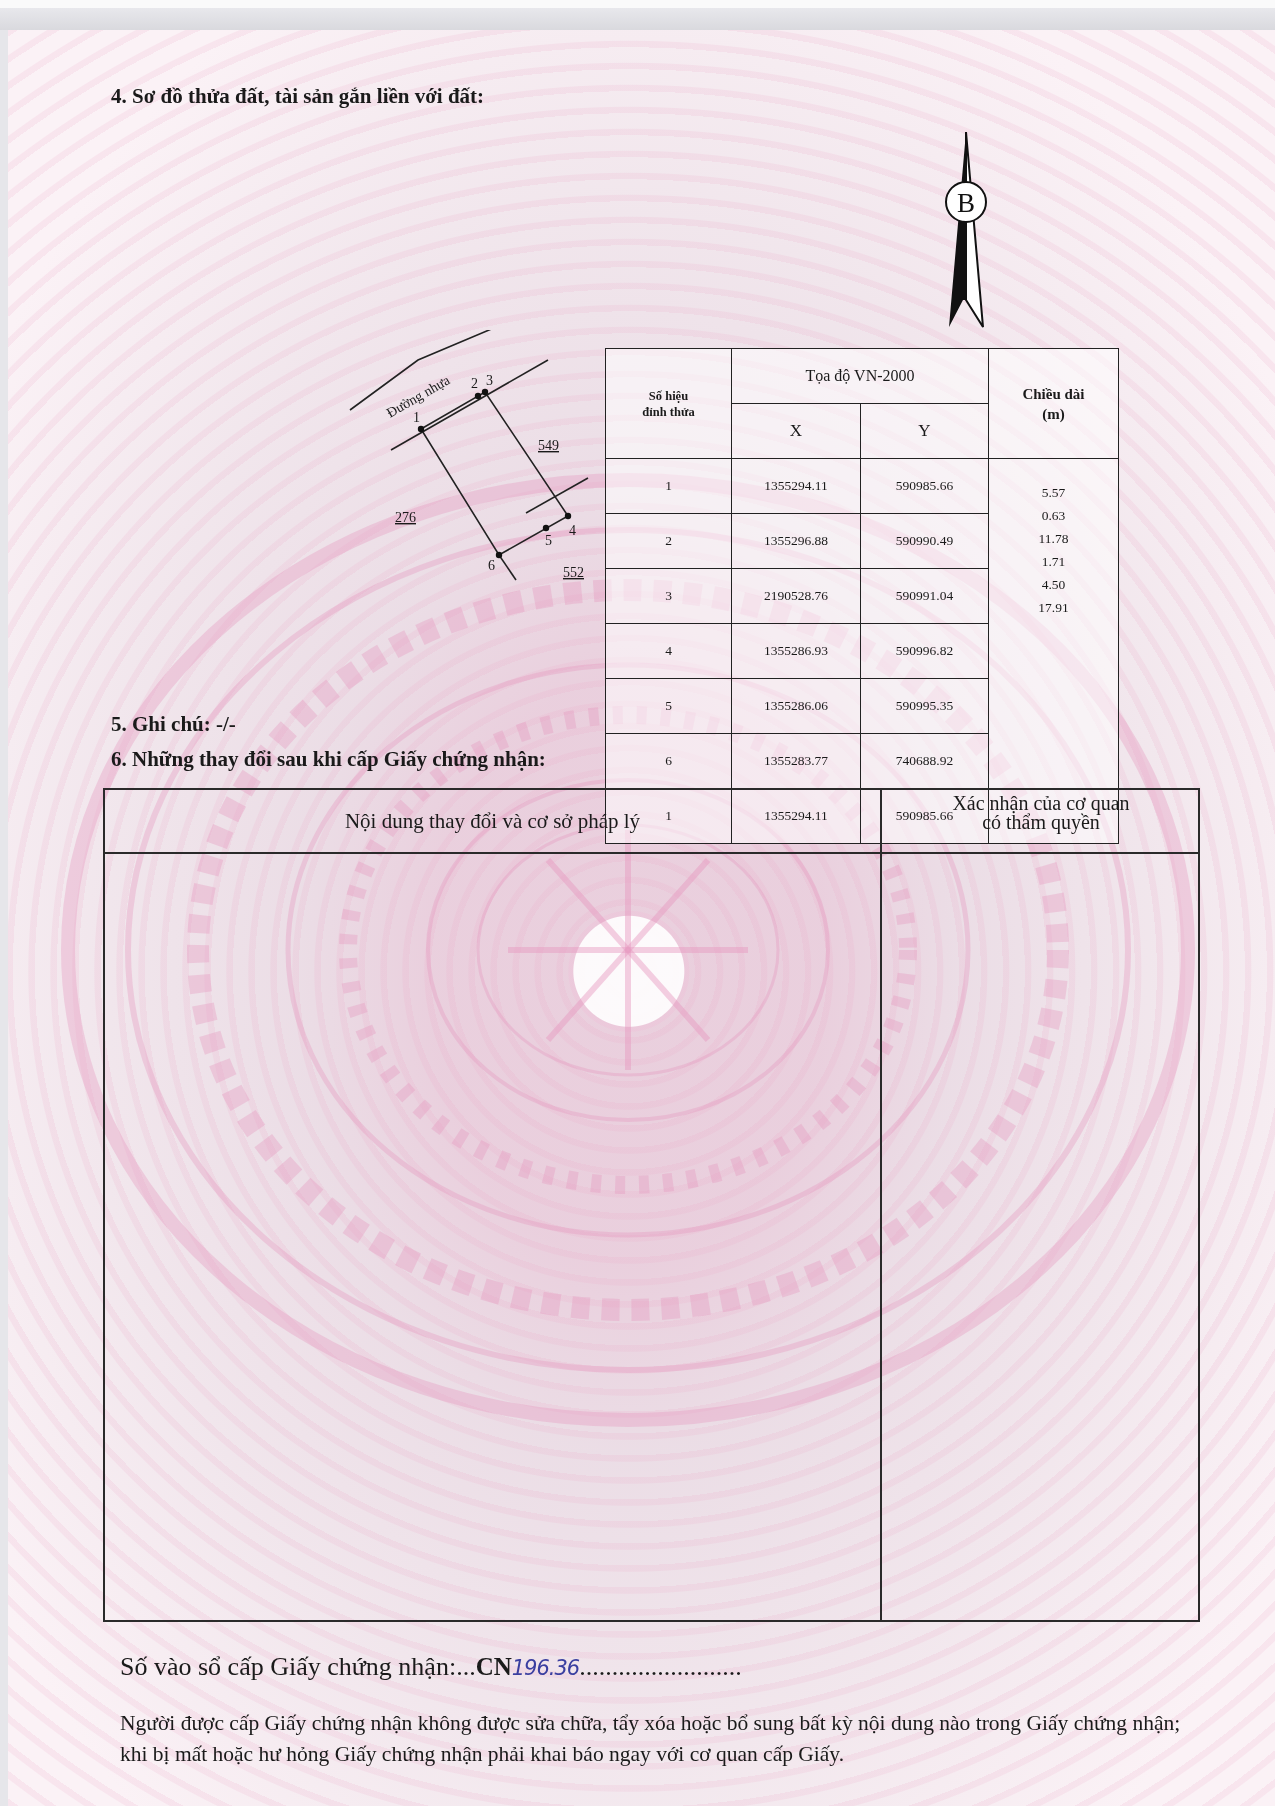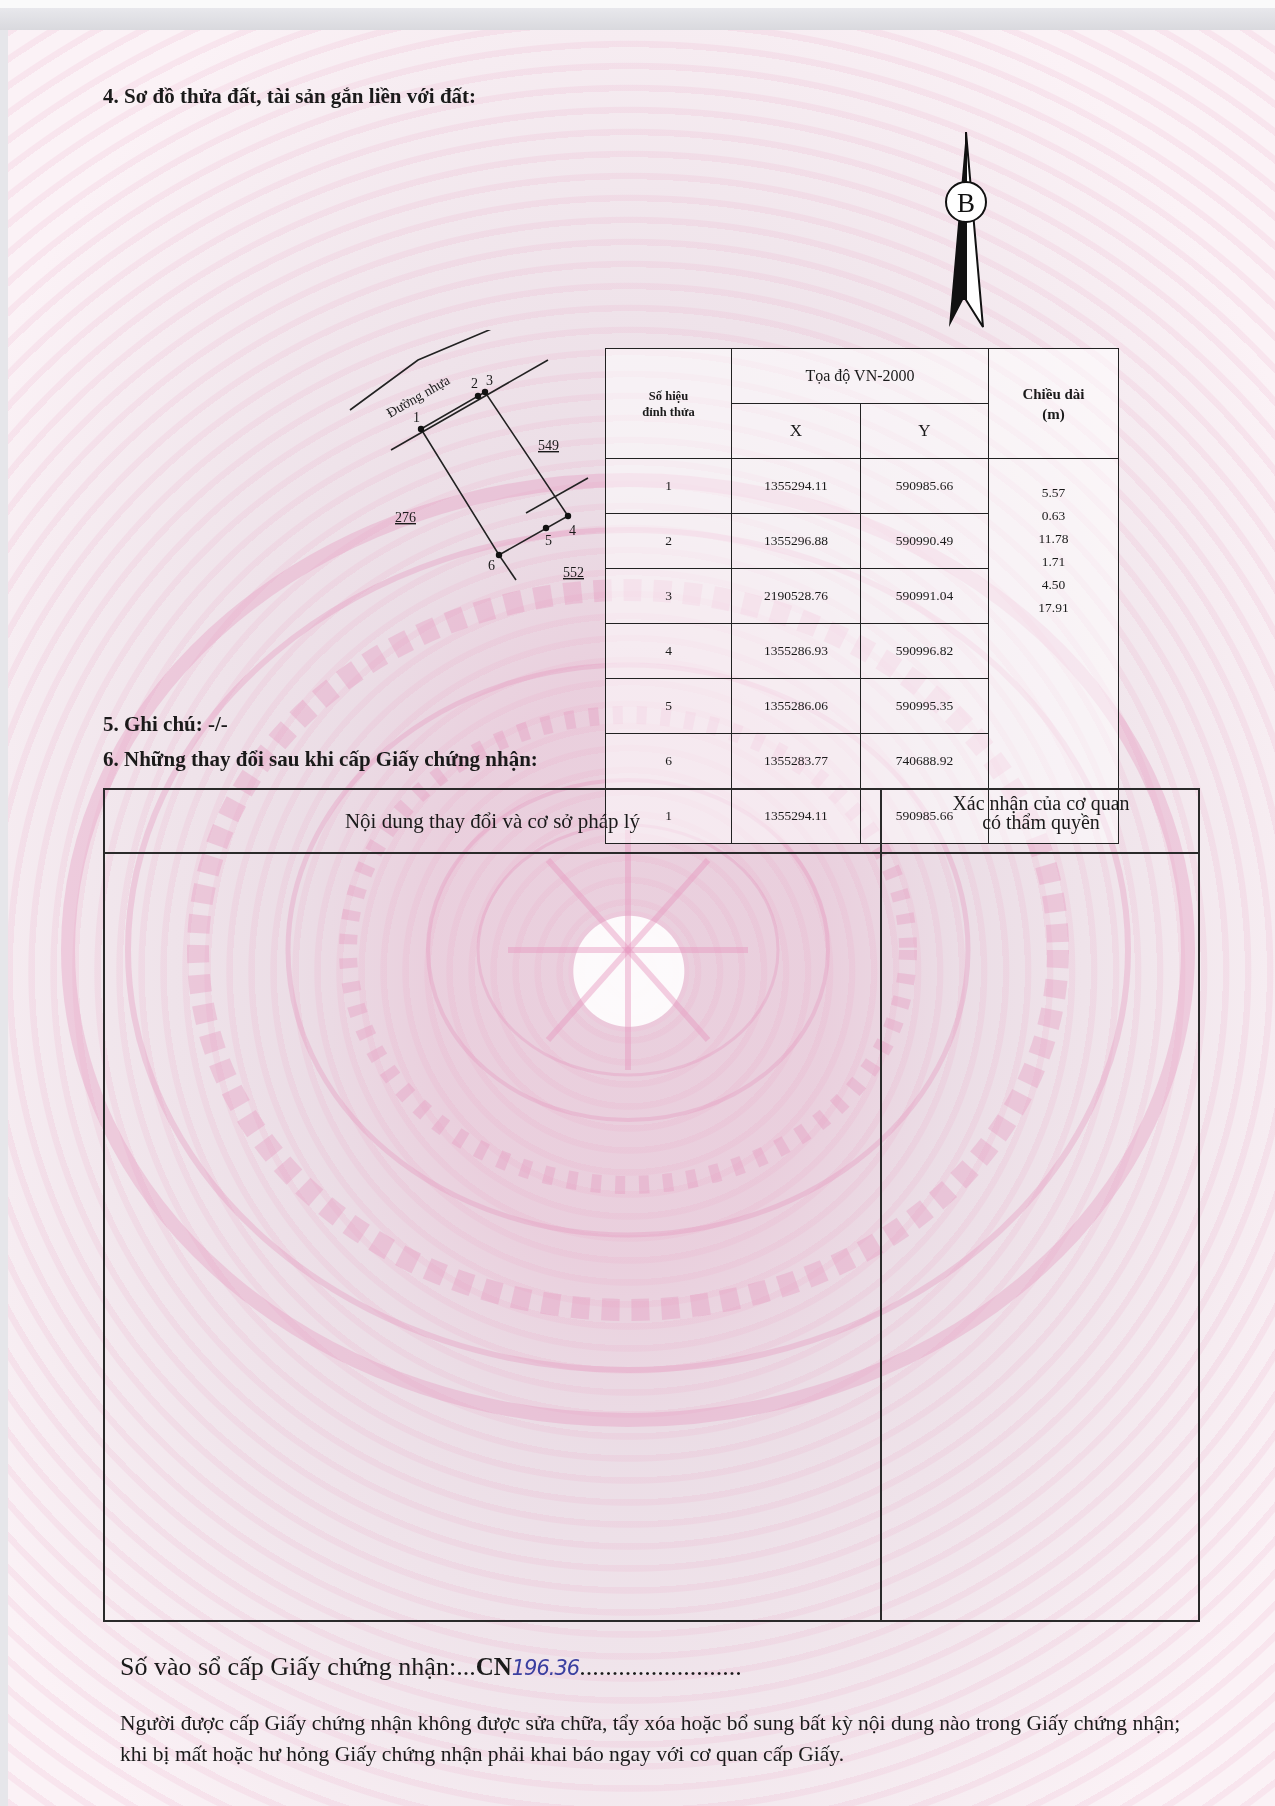--- a/index.html
+++ b/index.html
@@ -13,21 +13,21 @@
   .topbar-shadow { position: absolute; left: 0; top: 8px; width: 1275px; height: 22px;
     background: linear-gradient(#e8e8ec, #d9d9de); }
   .page {
     position: absolute; left: 8px; top: 30px; width: 1267px; height: 1776px;
     background:
       radial-gradient(circle at 49% 53%, rgba(255,255,255,0.9) 0 55px, rgba(240,190,215,0.35) 56px 60px, rgba(255,255,255,0) 61px),
       repeating-radial-gradient(circle at 49% 53%, rgba(236,170,200,0.18) 0 6px, rgba(255,255,255,0.0) 7px 22px),
       radial-gradient(ellipse at 49% 53%, rgba(238,180,206,0.45) 0 200px, rgba(245,205,222,0.35) 330px, rgba(250,230,238,0.55) 520px, #fbf2f6 760px);
   }
   .watermark { position: absolute; left: 0; top: 0; width: 1267px; height: 1776px; pointer-events: none; }
-  .h { position: absolute; font-weight: bold; font-size: 21px; white-space: nowrap; }
+  .h { position: absolute; font-weight: bold; font-size: 21px; white-space: nowrap; margin-left: 8px; }
   .h4 { left: 95px; top: 54px; }
   .h5 { left: 95px; top: 682px; font-size: 21px; }
   .h6 { left: 95px; top: 717px; }
 
   .compass { position: absolute; left: 933px; top: 102px; width: 50px; height: 205px; }
 
   .sketch { position: absolute; left: 330px; top: 300px; width: 260px; height: 300px; }
   .sketch-label { font-family: "Liberation Serif", serif; font-size: 14px; fill: #1a1a1a; }
 
   .coord-table { position: absolute; left: 597px; top: 318px; border-collapse: collapse;

